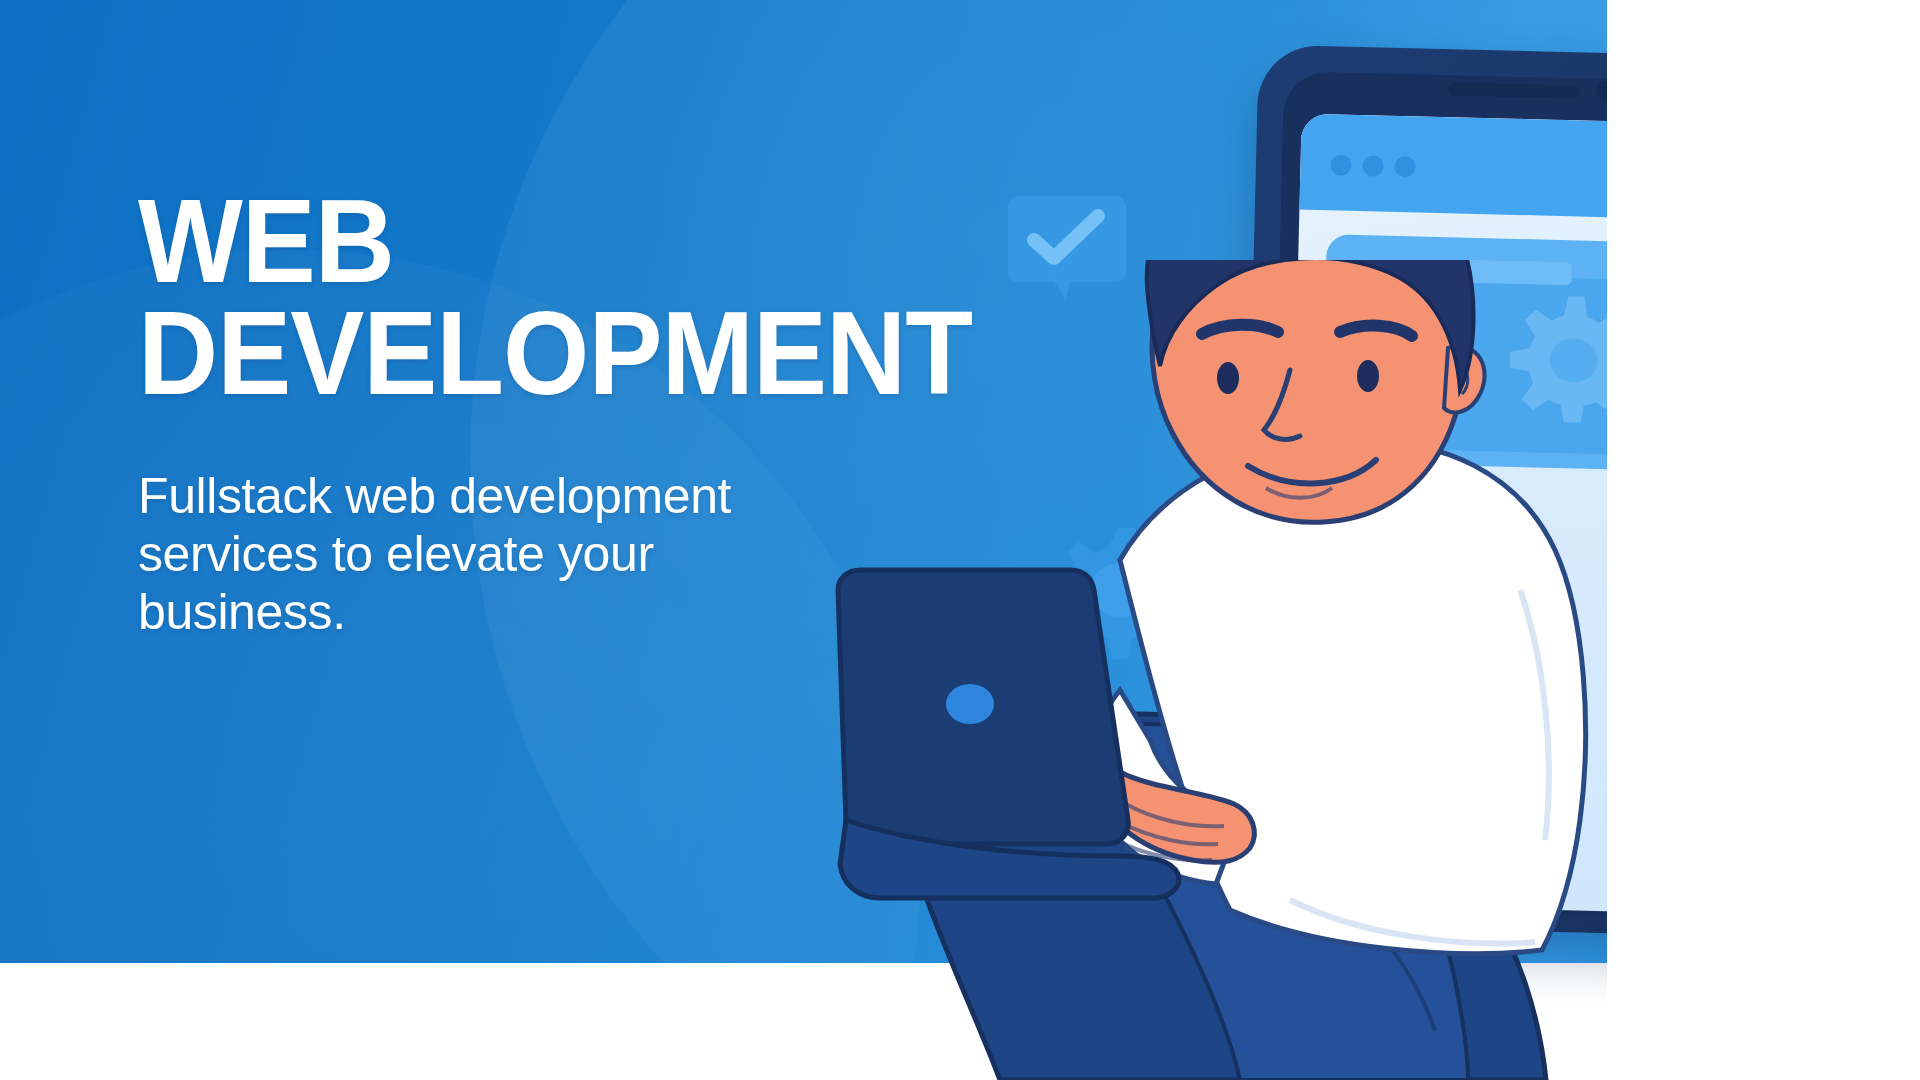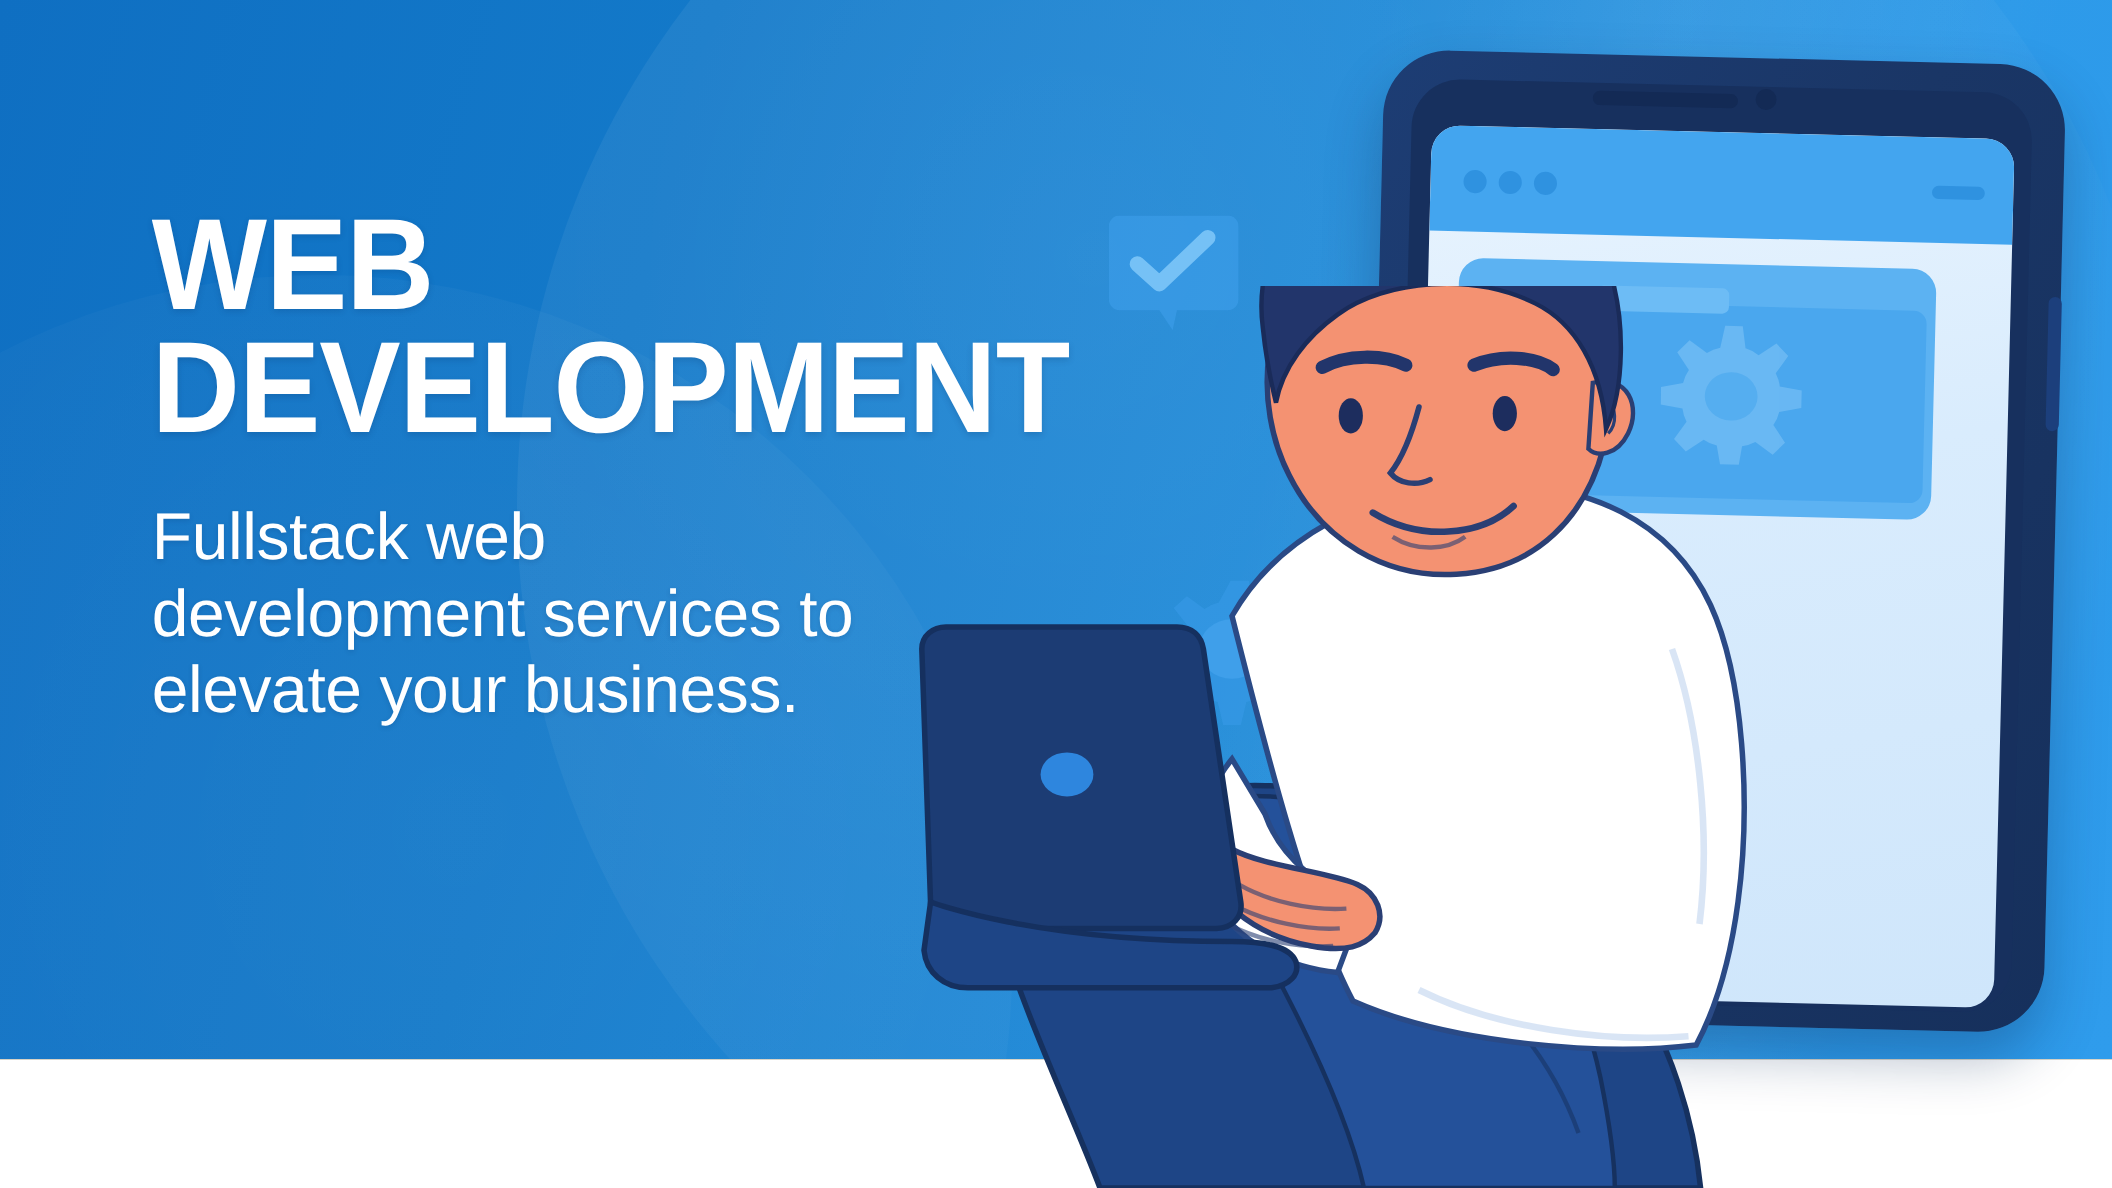--- a/index.html
+++ b/index.html
@@ -1,23 +1,23 @@
 <!DOCTYPE html>
 <html><head>
 <meta charset="utf-8">
 <style>
   * { margin:0; padding:0; box-sizing:border-box; }
   html,body { width:1920px; height:1080px; overflow:hidden; background:#fff; }
   body { font-family:"Liberation Sans", sans-serif; }
 
   .banner {
     position:relative;
-    width:1920px; height:1080px;
+    width:1607px; height:1080px;
     overflow:hidden;
-    background:#a16207;
+    background:#ef4444;
   }
 
   
   .bg {
     position:absolute; left:0; top:0;
     width:1920px; height:963px;
     background:linear-gradient(105deg,#0f6fc2 0%,#1379c9 30%,#1d8ad9 62%,#2d9ae9 84%,#2f9cec 100%);
     overflow:hidden;
   }
   .bg-arc {
@@ -56,23 +56,23 @@
     font-weight:700;
     font-size:118px;
     line-height:0.95;
     letter-spacing:-1px;
     transform:scaleX(0.94);
     transform-origin:left center;
     text-shadow:0 2px 6px rgba(0,40,90,.18);
   }
   .headline .l2 { display:block; }
   .subcopy {
-    margin-top:44px;
+    margin-top:58px;
     color:#ffffff;
-    font-size:60px;
+    font-size:50px;
     line-height:1.16;
     font-weight:400;
     letter-spacing:-0.4px;
     text-shadow:0 2px 5px rgba(0,40,90,.16);
     max-width:640px;
   }
 
   
   .deco { position:absolute; }
   .bubble { left:1008px; top:196px; width:118px; height:104px; }

